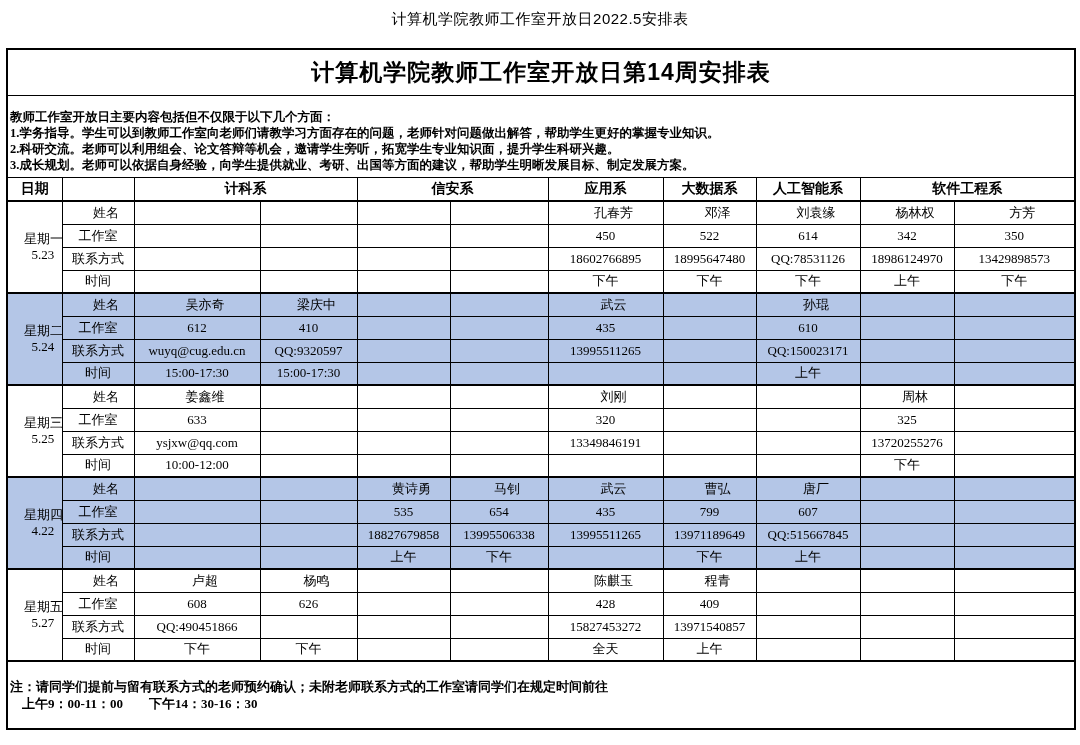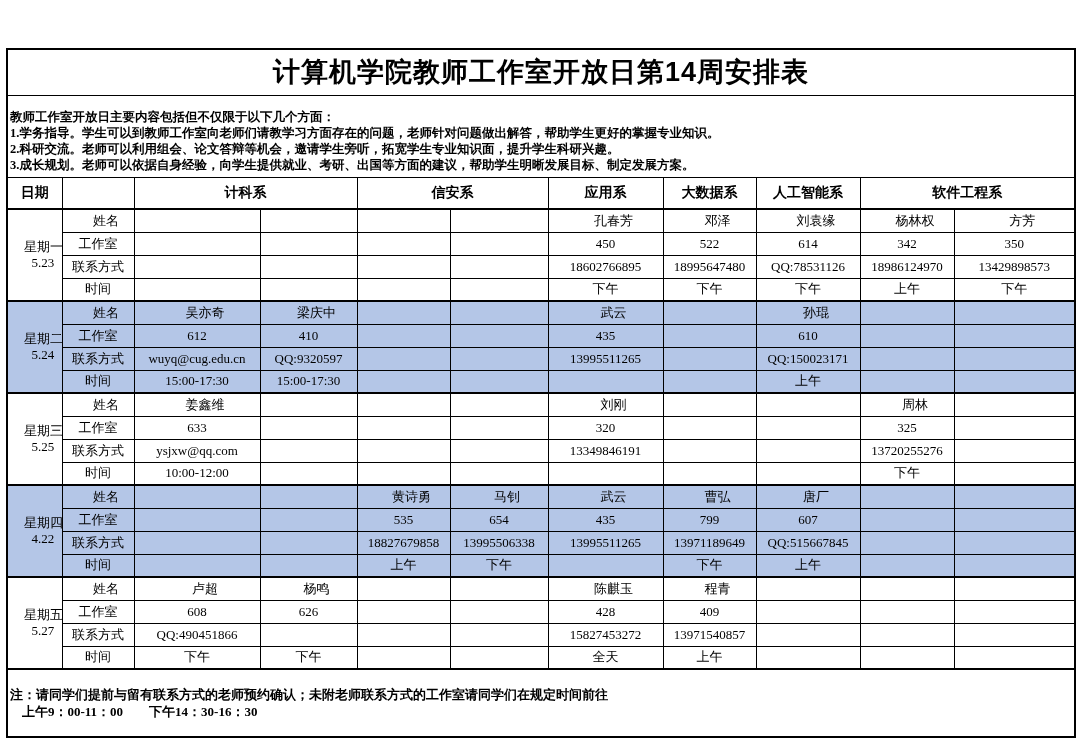--- a/index.html
+++ b/index.html
@@ -28,34 +28,34 @@
     table-layout: fixed;
     border: 2px solid #000;
   }
   td, th { border: 1px solid #000; overflow: hidden; }
 
   .title-row td {
     height: 46px;
     text-align: center;
     vertical-align: middle;
     font-family: "Liberation Sans", "DejaVu Sans", sans-serif;
-    font-size: 27px;
+    font-size: 23px;
     font-weight: bold;
     letter-spacing: 1px;
   }
   .desc-row td {
     height: 82px;
     vertical-align: top;
     padding: 13px 2px 2px 2px;
     font-size: 12.5px;
     font-weight: bold;
     line-height: 16px;
   }
   .header-row th {
-    height: 32px;
+    height: 24px;
     font-size: 14px;
     font-weight: bold;
     text-align: center;
     vertical-align: middle;
   }
   tbody.days td {
     height: 23px;
     text-align: center;
     vertical-align: middle;
     font-size: 13px;
@@ -76,20 +76,21 @@
     font-weight: bold;
     line-height: 17px;
   }
   .note-indent { padding-left: 12px; }
 </style>
 </head>
 <body>
 
 <div class="page">
 
+  <div class="page-title">计算机学院教师工作室开放日2022.5安排表</div>
 
   <table class="schedule">
     <colgroup>
       <col style="width:55px">
         <col style="width:72px">
       <col style="width:126px">
         <col style="width:97px">
       <col style="width:93px">
         <col style="width:98px">
       <col style="width:115px">

